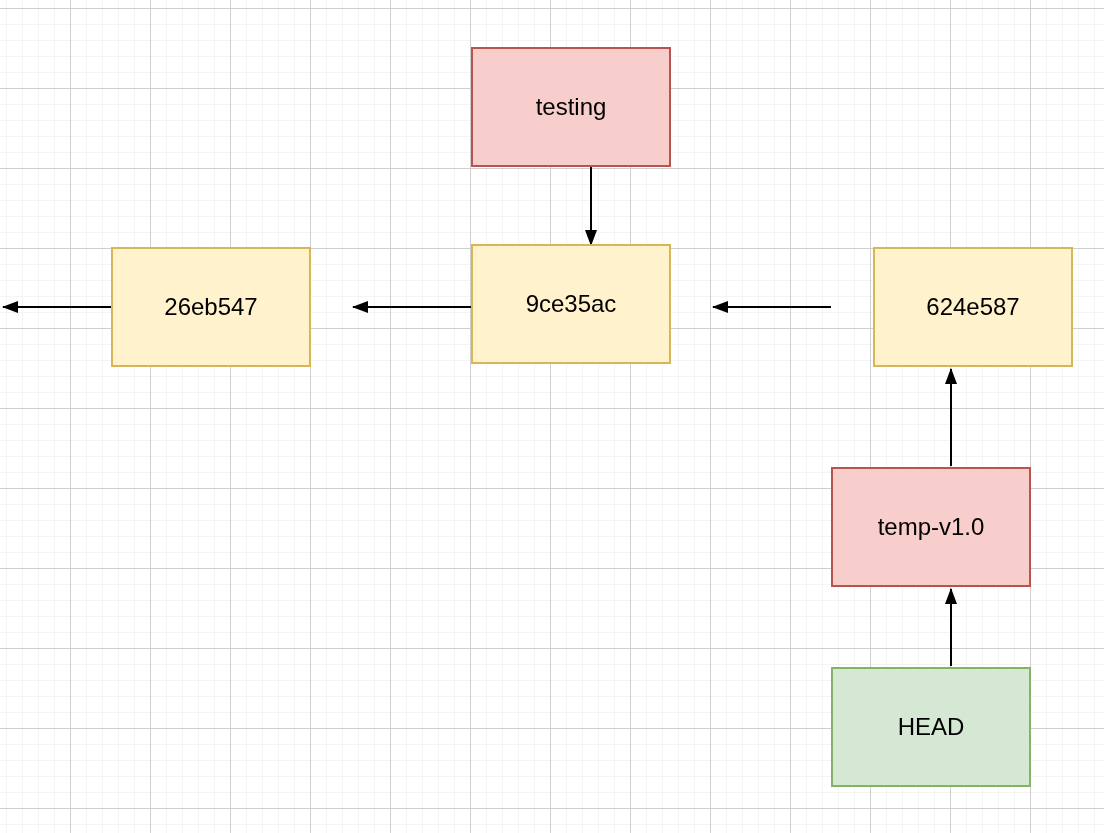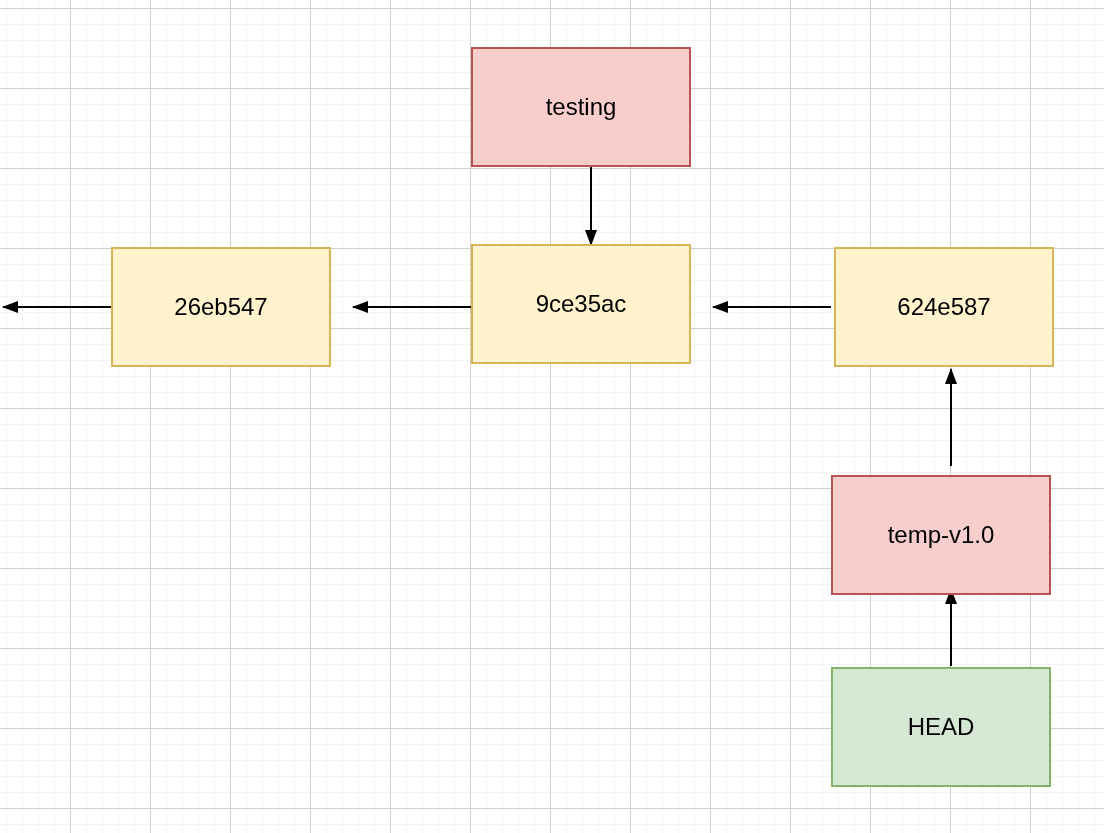--- a/index.html
+++ b/index.html
@@ -27,42 +27,42 @@
     position: absolute;
     left: 0;
     top: 0;
     width: 1104px;
     height: 833px;
     pointer-events: none;
   }
   .edges line { pointer-events: stroke; }
   .node {
     position: absolute;
-    width: 220px;
+    width: 200px;
     height: 120px;
     box-sizing: border-box;
     border: 2px solid #999;
     background: #eee;
     display: flex;
     align-items: center;
     justify-content: center;
     font-size: 24px;
     color: #000000;
     cursor: default;
     user-select: none;
   }
   .node span {
     white-space: nowrap;
   }
   
   #node-testing     { left: 471px; top:  47px; }
   #node-26eb547     { left: 111px; top: 247px; }
   #node-9ce35ac     { left: 471px; top: 244px; }
-  #node-624e587     { left: 834px; top: 247px; }
-  #node-temp-v10    { left: 831px; top: 467px; margin-top: 8px; }
+  #node-624e587     { left: 873px; top: 247px; }
+  #node-temp-v10    { left: 831px; top: 467px; }
   #node-head        { left: 831px; top: 667px; }
 </style>
 </head>
 <body>
 
 <div class="canvas">
 
   <svg class="edges" xmlns="http://www.w3.org/2000/svg" width="1104" height="833" viewBox="0 0 1104 833">
     <defs>
       <marker id="arrowhead" markerUnits="userSpaceOnUse" markerWidth="18" markerHeight="14" refX="16" refY="7" orient="auto">

